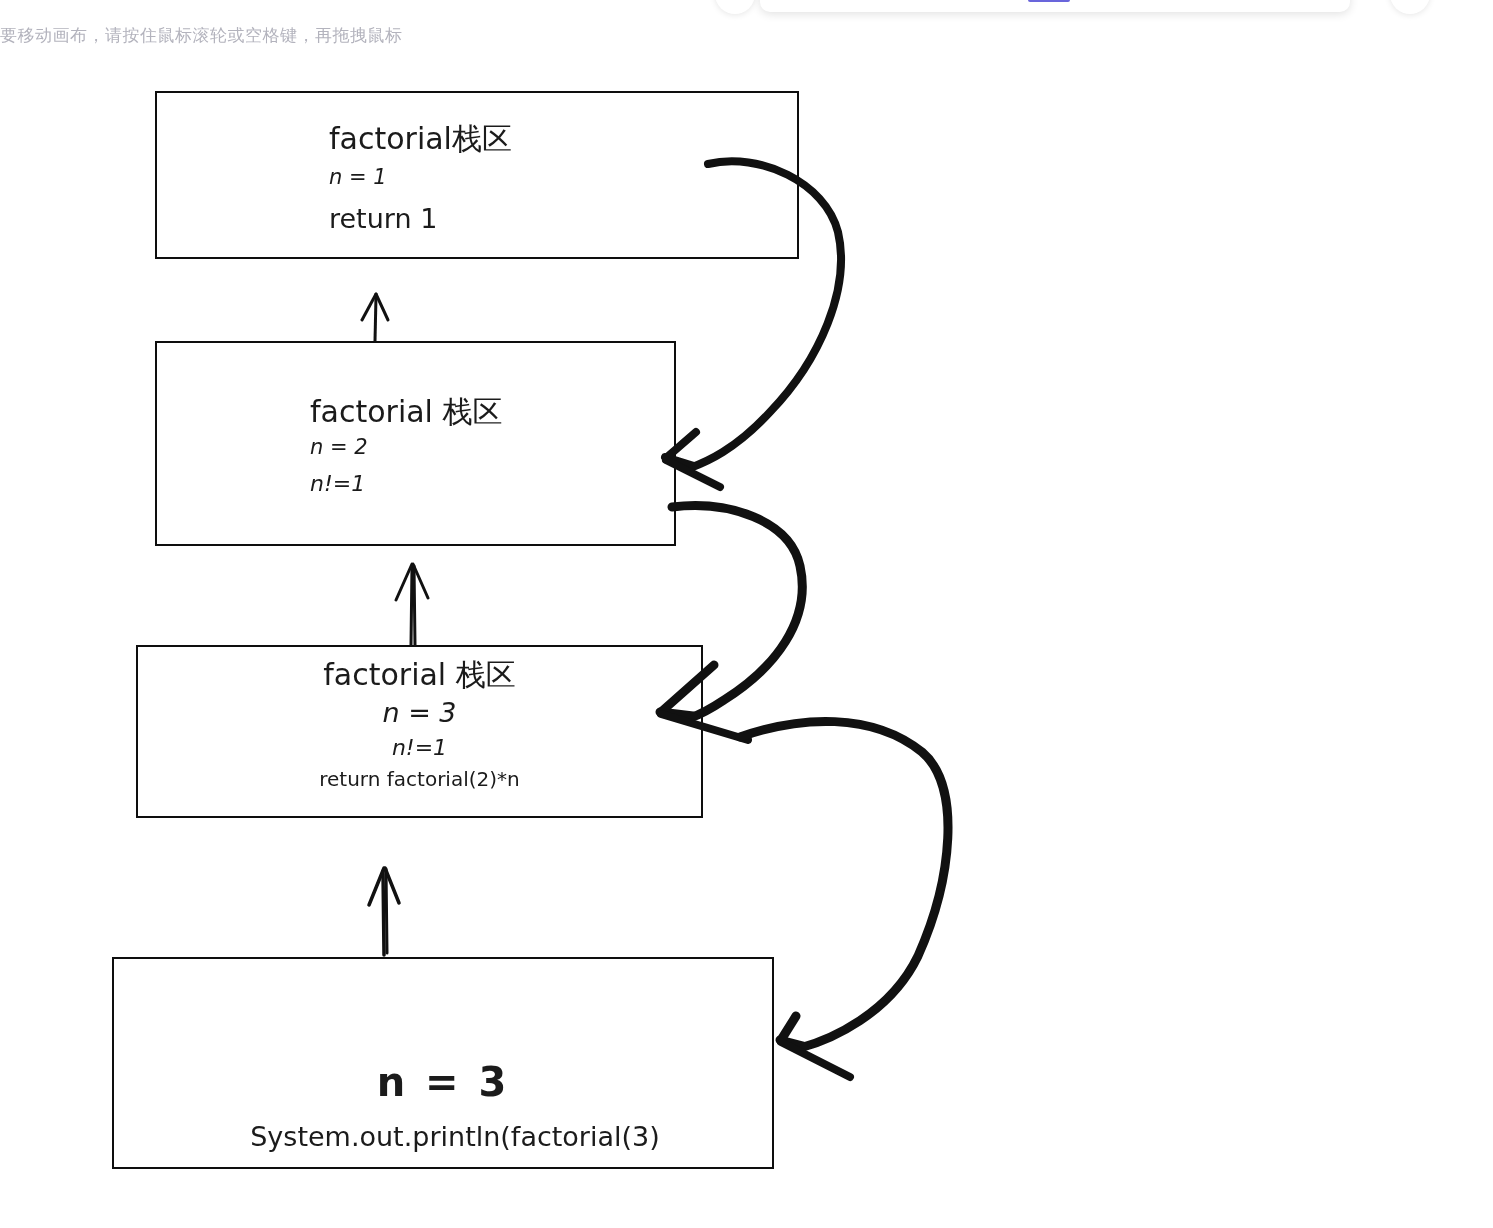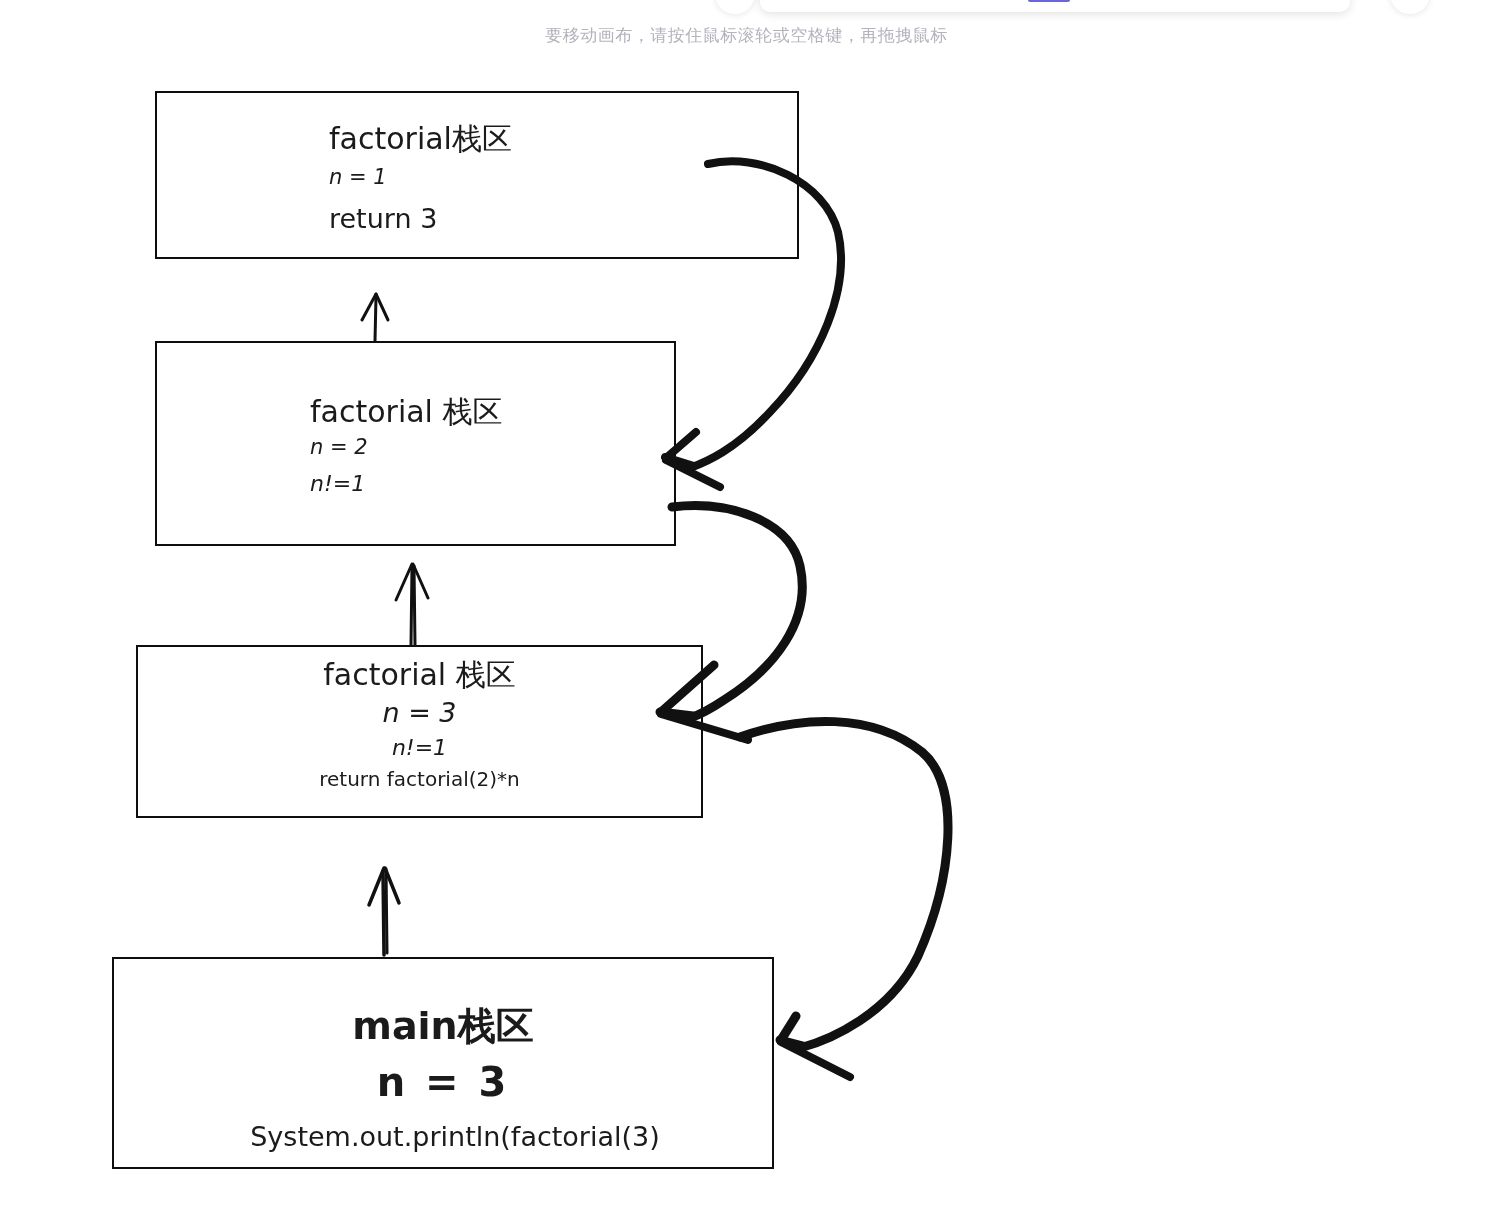--- a/index.html
+++ b/index.html
@@ -49,21 +49,20 @@
   }
   #round-button-left  { left: 715px; }
   #round-button-right { left: 1390px; }
 
   
   #canvas-hint {
     position: absolute;
     left: 0;
     top: 24px;
     width: 1493px;
-    text-align: center;
     color: #b3b3bd;
     font-size: 17px;
     letter-spacing: 0.5px;
     font-family: "DejaVu Sans", sans-serif;
     white-space: nowrap;
     z-index: 15;
   }
 
   
   .stack-frame {
@@ -174,33 +173,32 @@
     <path d="M740,737 C800,716 872,712 922,752 C962,786 952,880 918,956 C890,1014 830,1040 800,1048" stroke="#111" stroke-width="9" fill="none" stroke-linecap="round" stroke-linejoin="round"></path>
     <path d="M803,1046 L780,1040" stroke="#111" stroke-width="9" fill="none" stroke-linecap="round"></path>
     <path d="M781,1040 L796,1016" stroke="#111" stroke-width="9" fill="none" stroke-linecap="round"></path>
     <path d="M781,1042 L850,1077" stroke="#111" stroke-width="8" fill="none" stroke-linecap="round"></path>
   </g>
 </svg>
 
 <div id="frame-factorial-1" class="stack-frame">
   <div class="frame-text" id="f1-title">factorial栈区</div>
   <div class="frame-text" id="f1-line-1">n = 1</div>
-  <div class="frame-text" id="f1-line-2">return 3</div>
+  <div class="frame-text" id="f1-line-2">return 1</div>
 </div>
 
 <div id="frame-factorial-2" class="stack-frame">
   <div class="frame-text" id="f2-title">factorial 栈区</div>
   <div class="frame-text" id="f2-line-1">n = 2</div>
   <div class="frame-text" id="f2-line-2">n!=1</div>
 </div>
 
 <div id="frame-factorial-3" class="stack-frame">
   <div class="frame-text" id="f3-title">factorial 栈区</div>
   <div class="frame-text" id="f3-line-1">n = 3</div>
   <div class="frame-text" id="f3-line-2">n!=1</div>
   <div class="frame-text" id="f3-line-3">return factorial(2)*n</div>
 </div>
 
 <div id="frame-main" class="stack-frame">
-  <div class="frame-text" id="main-title">main栈区</div>
   <div class="frame-text" id="main-line-1">n = 3</div>
   <div class="frame-text" id="main-line-2">System.out.println(factorial(3)</div>
 </div>
 
 </body></html>

